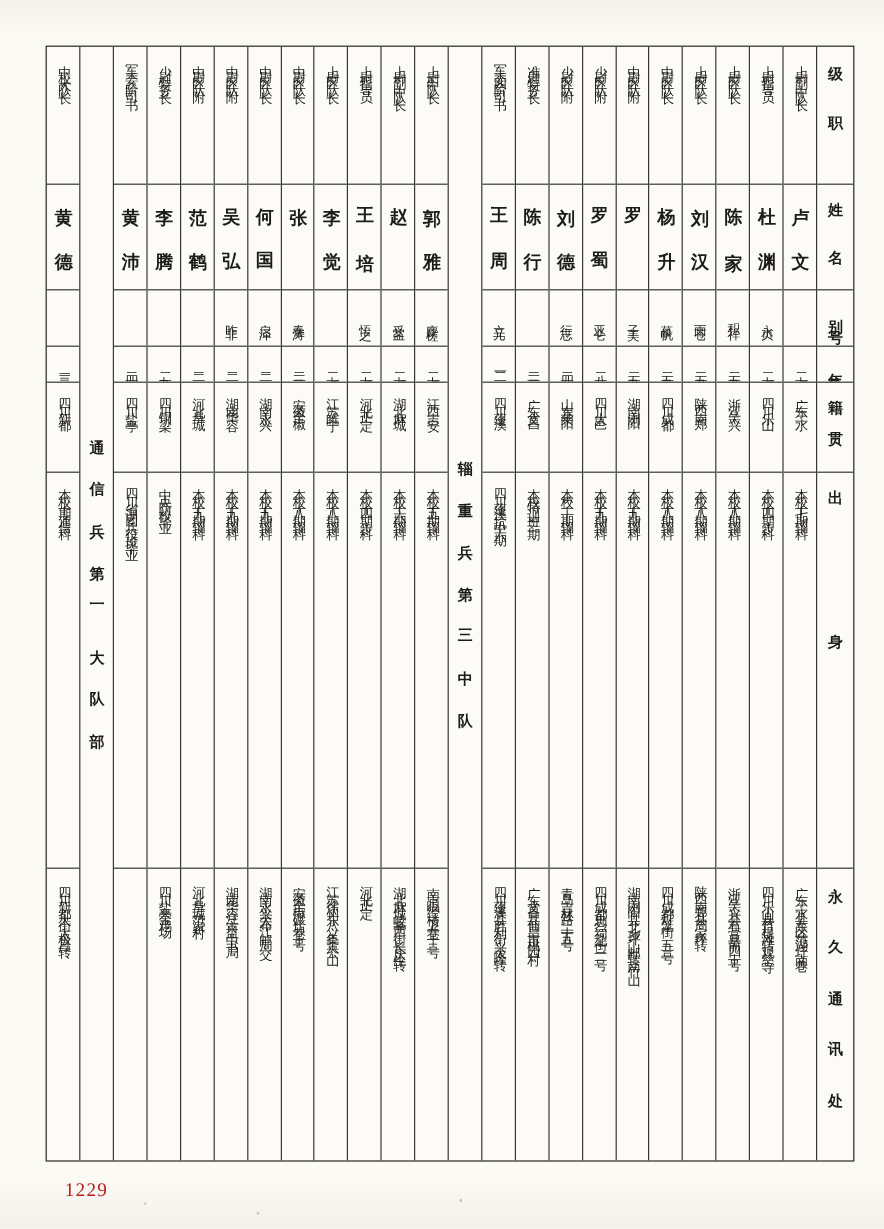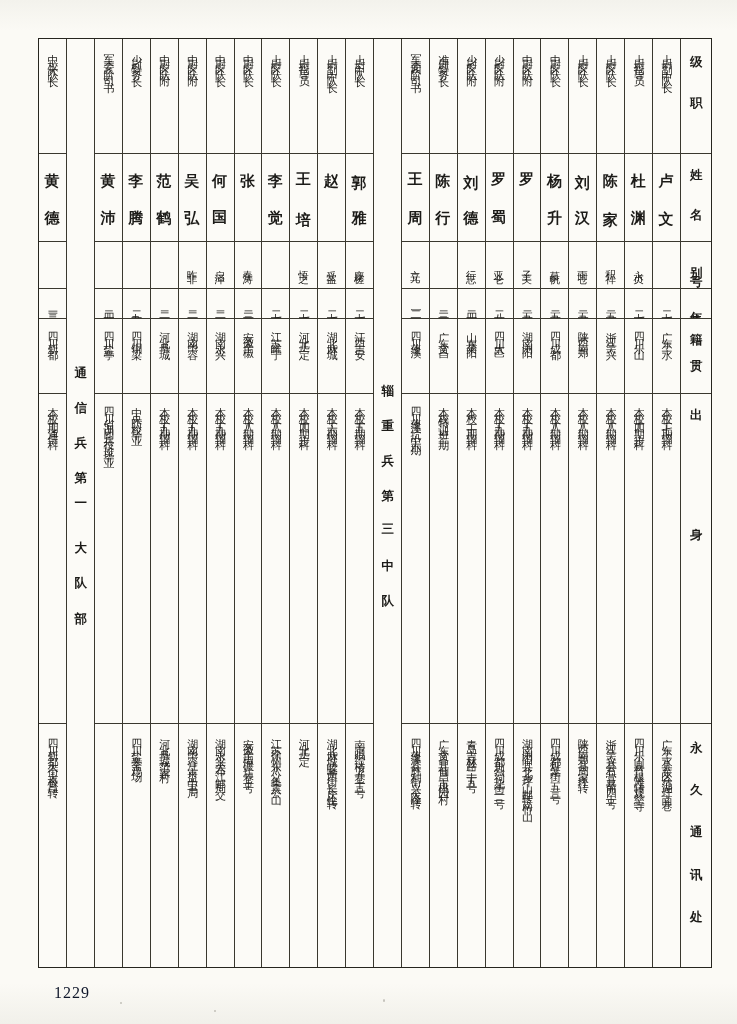--- a/index.html
+++ b/index.html
@@ -75,21 +75,21 @@
   
   .section-col { justify-content:center; align-items:center; }
   .section-col .vtext {
     font-size:12.5px; font-weight:600; letter-spacing:2.8em;
     margin-top:-14px;
   }
 
   .page-number {
     position:absolute; left:54px; top:984px;
     font-family:"Liberation Serif", serif;
-    font-size:16px; color:#0f172a; letter-spacing:1px;
+    font-size:16px; color:#b91c1c; letter-spacing:1px;
   }
   
   .speck { position:absolute; background:#8f8d84; border-radius:50%; opacity:.5; }
 </style>
 </head>
 <body>
 
 <div class="page-shade"></div>
 
 <div class="roster">

